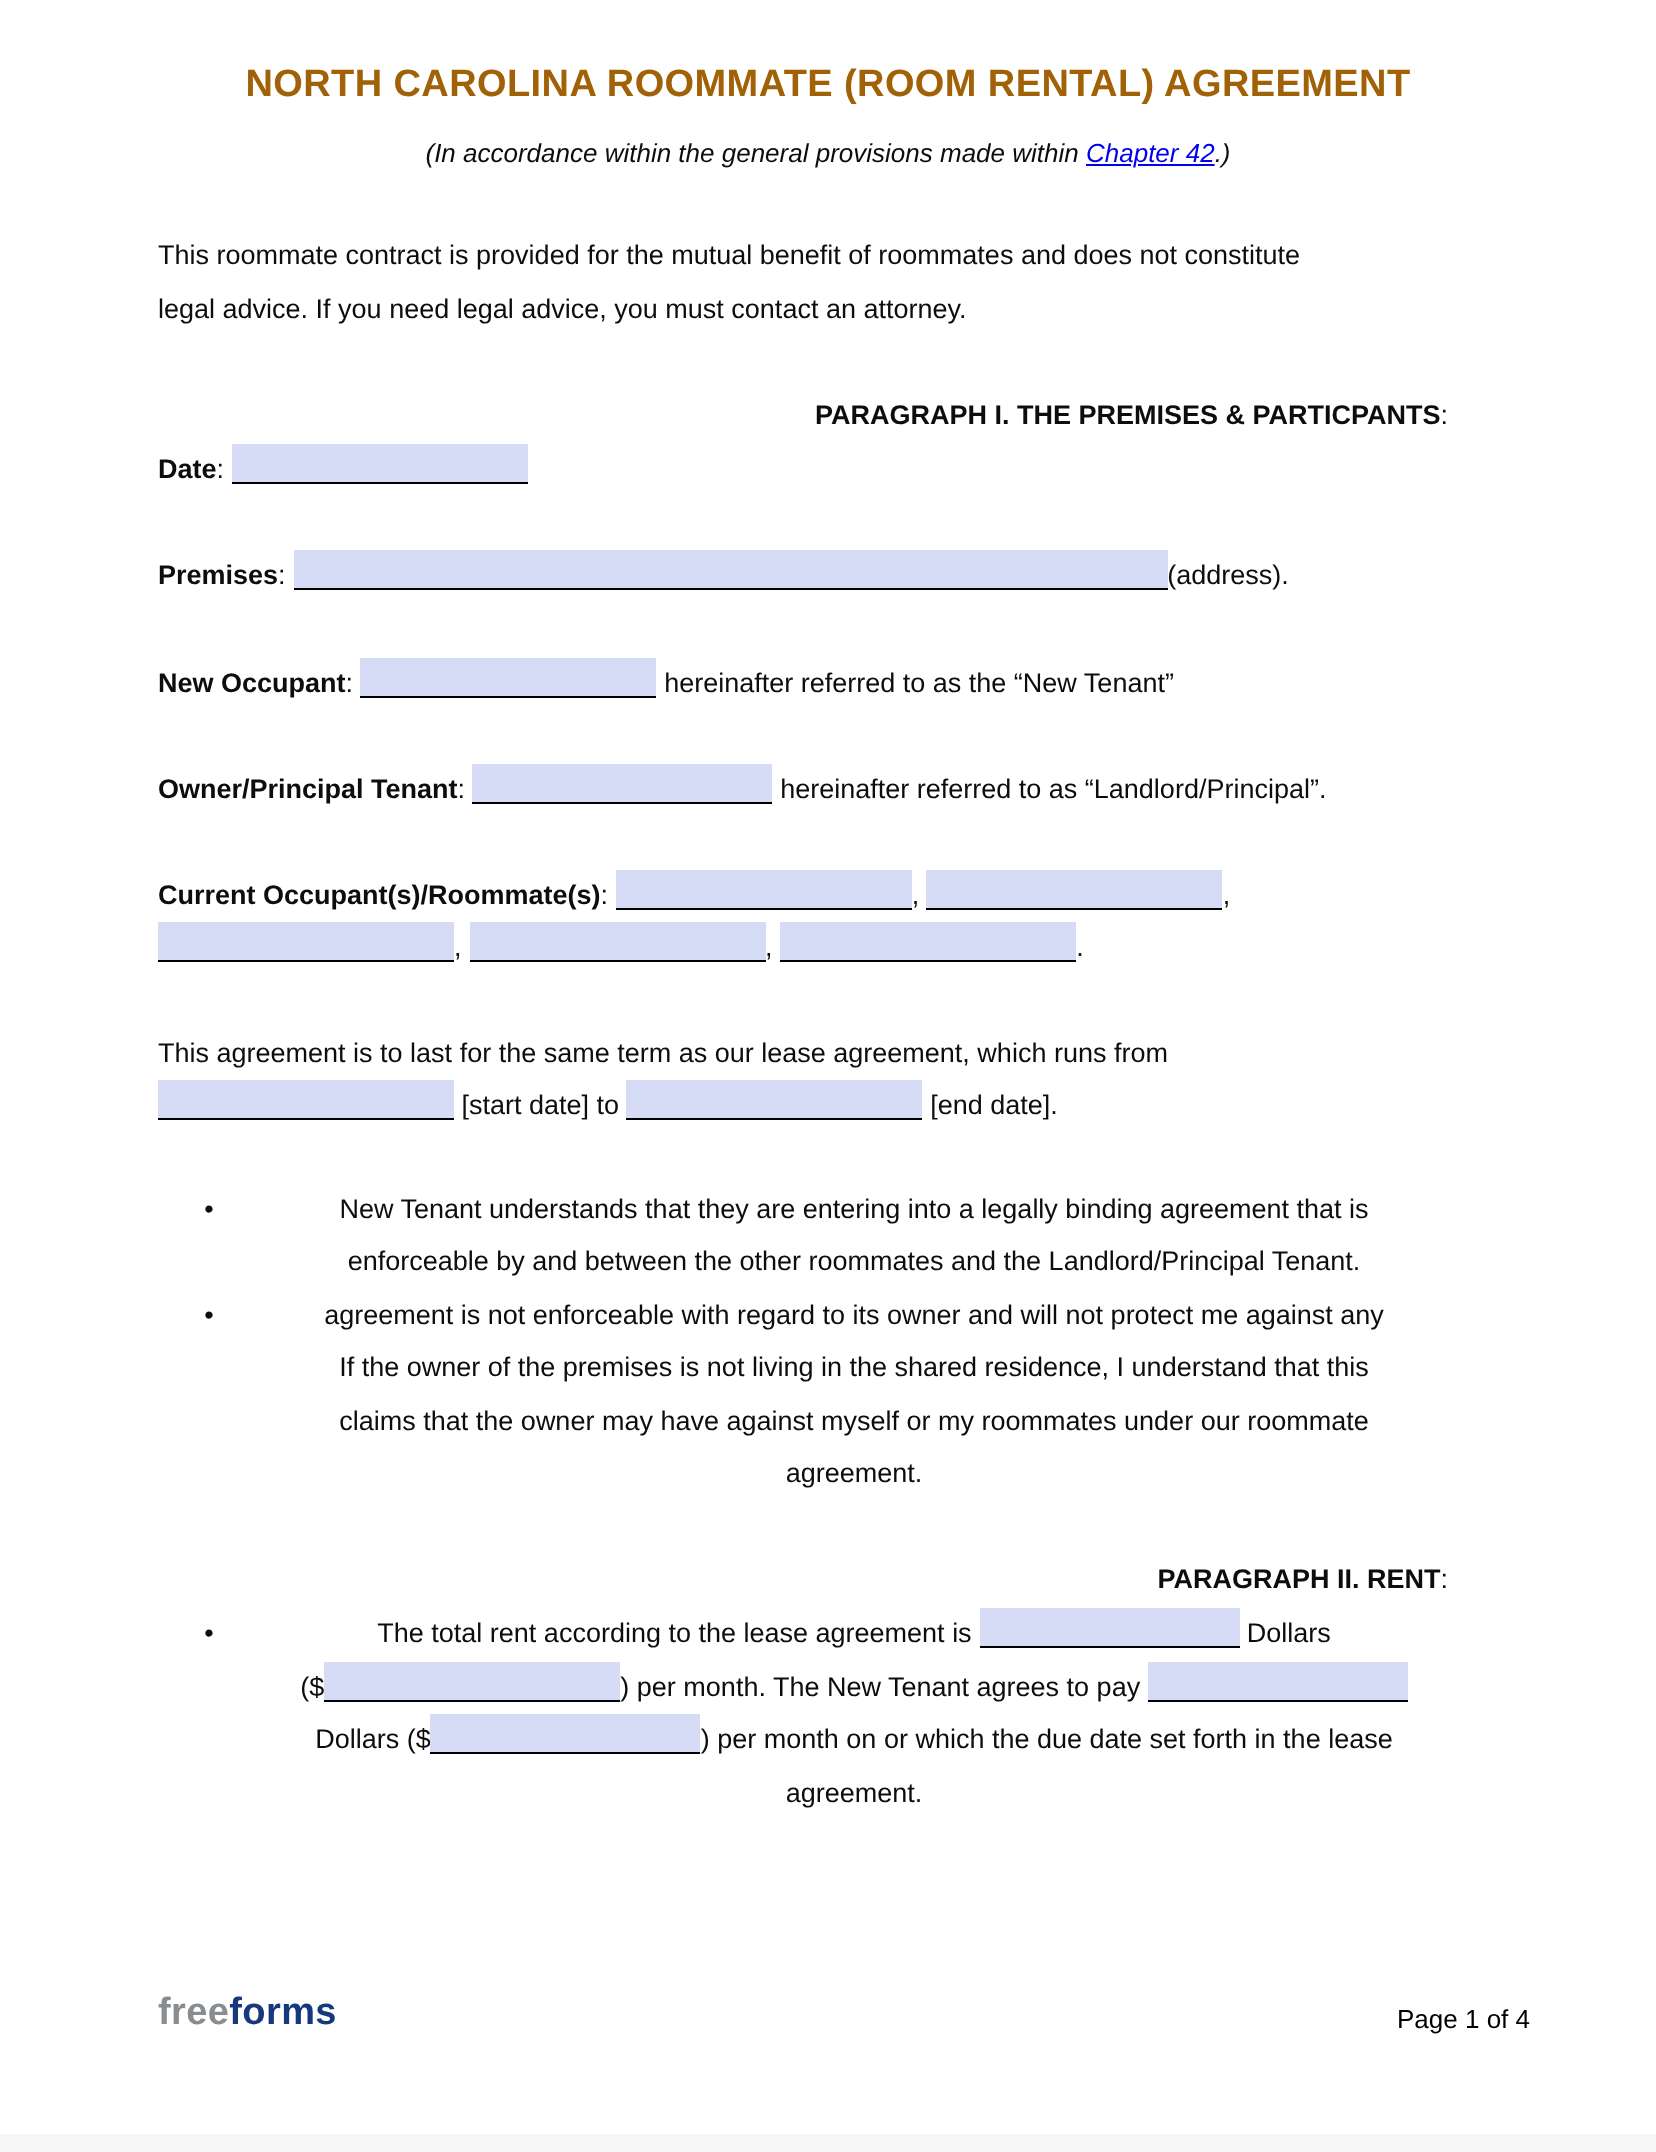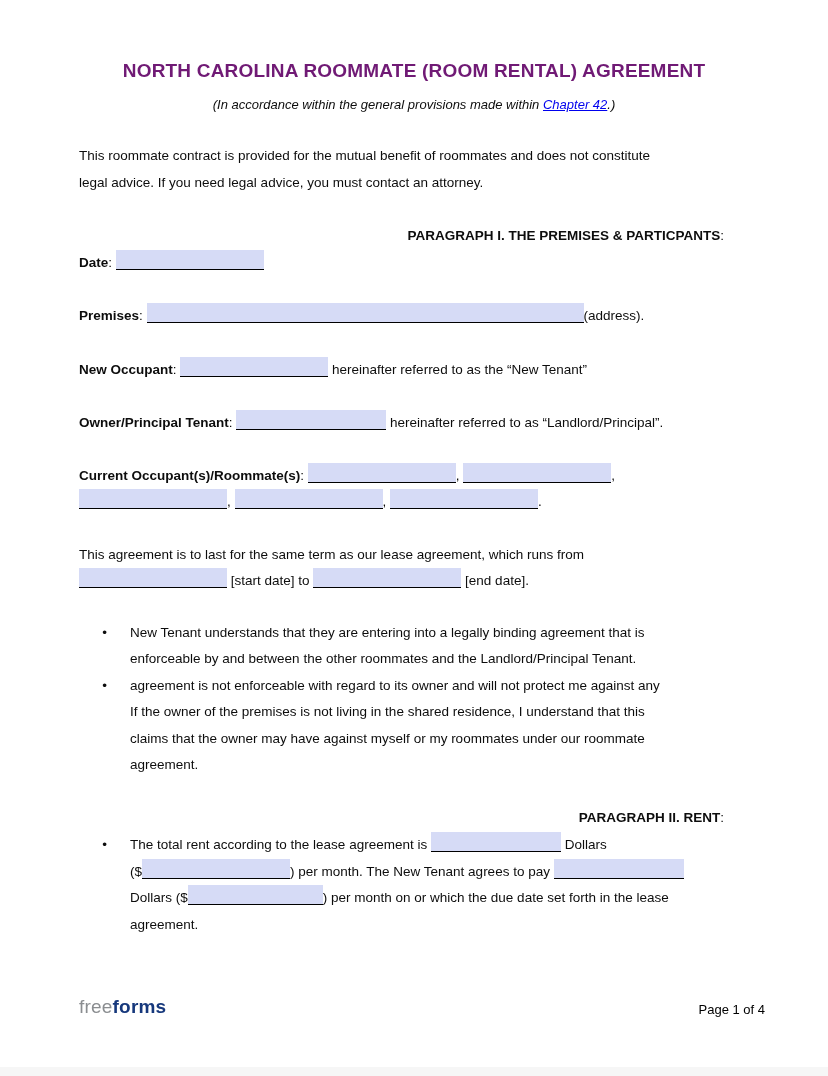--- a/index.html
+++ b/index.html
@@ -15,27 +15,27 @@
     width: 828px;
     height: 1076px;
     background: #ffffff;
     font-family: "Liberation Sans", "DejaVu Sans", sans-serif;
     font-size: 13.5px;
     color: #0d0d0d;
     overflow: hidden;
   }
   .content { width: 645px; margin-left: 79px; }
   .doc-title {
-    margin: 58px 0 0 0;
+    margin: 30px 0 0 0;
     font-size: 19px;
     font-weight: bold;
     text-align: center;
     line-height: 26px;
     letter-spacing: 0.2px;
-    color: #701a75;
+    color: #a16207;
   }
   .doc-subtitle {
     margin-top: 12px;
     font-size: 13px;
     font-style: italic;
     text-align: center;
     line-height: 17px;
   }
   .doc-subtitle a {
     color: var(--link-blue);
@@ -69,34 +69,34 @@
   .w437 { width: 437px; }
   .bullets { margin-top: 25px; }
   .bullet { display: flex; }
   .bullet .dot {
     width: 51px;
     flex: 0 0 51px;
     text-align: center;
     line-height: 26.5px;
     font-size: 13.5px;
   }
-  .bullet-text { flex: 1 1 auto; }
+  .bullet-text { flex: 1 1 auto; text-align: center; }
   .sec2-heading { margin-top: 26px; }
   .rent-bullet { margin-top: 1px; }
   .footer {
     position: absolute;
     left: 79px;
     right: 63px;
     top: 996px;
     display: flex;
     justify-content: space-between;
     align-items: flex-start;
   }
   .logo { font-size: 19px; letter-spacing: 0.2px; }
-  .logo .free { color: var(--logo-gray); font-weight: normal; }
+  .logo .free { color: var(--logo-gray); font-weight: bold; }
   .logo .forms { color: var(--logo-navy); font-weight: bold; }
   .page-number { font-size: 13px; margin-top: 6px; color: #000; }
   .bottom-strip {
     position: absolute;
     left: 0; right: 0; bottom: 0;
     height: 9px;
     background: #f6f6f6;
   }
 </style>
 </head>

